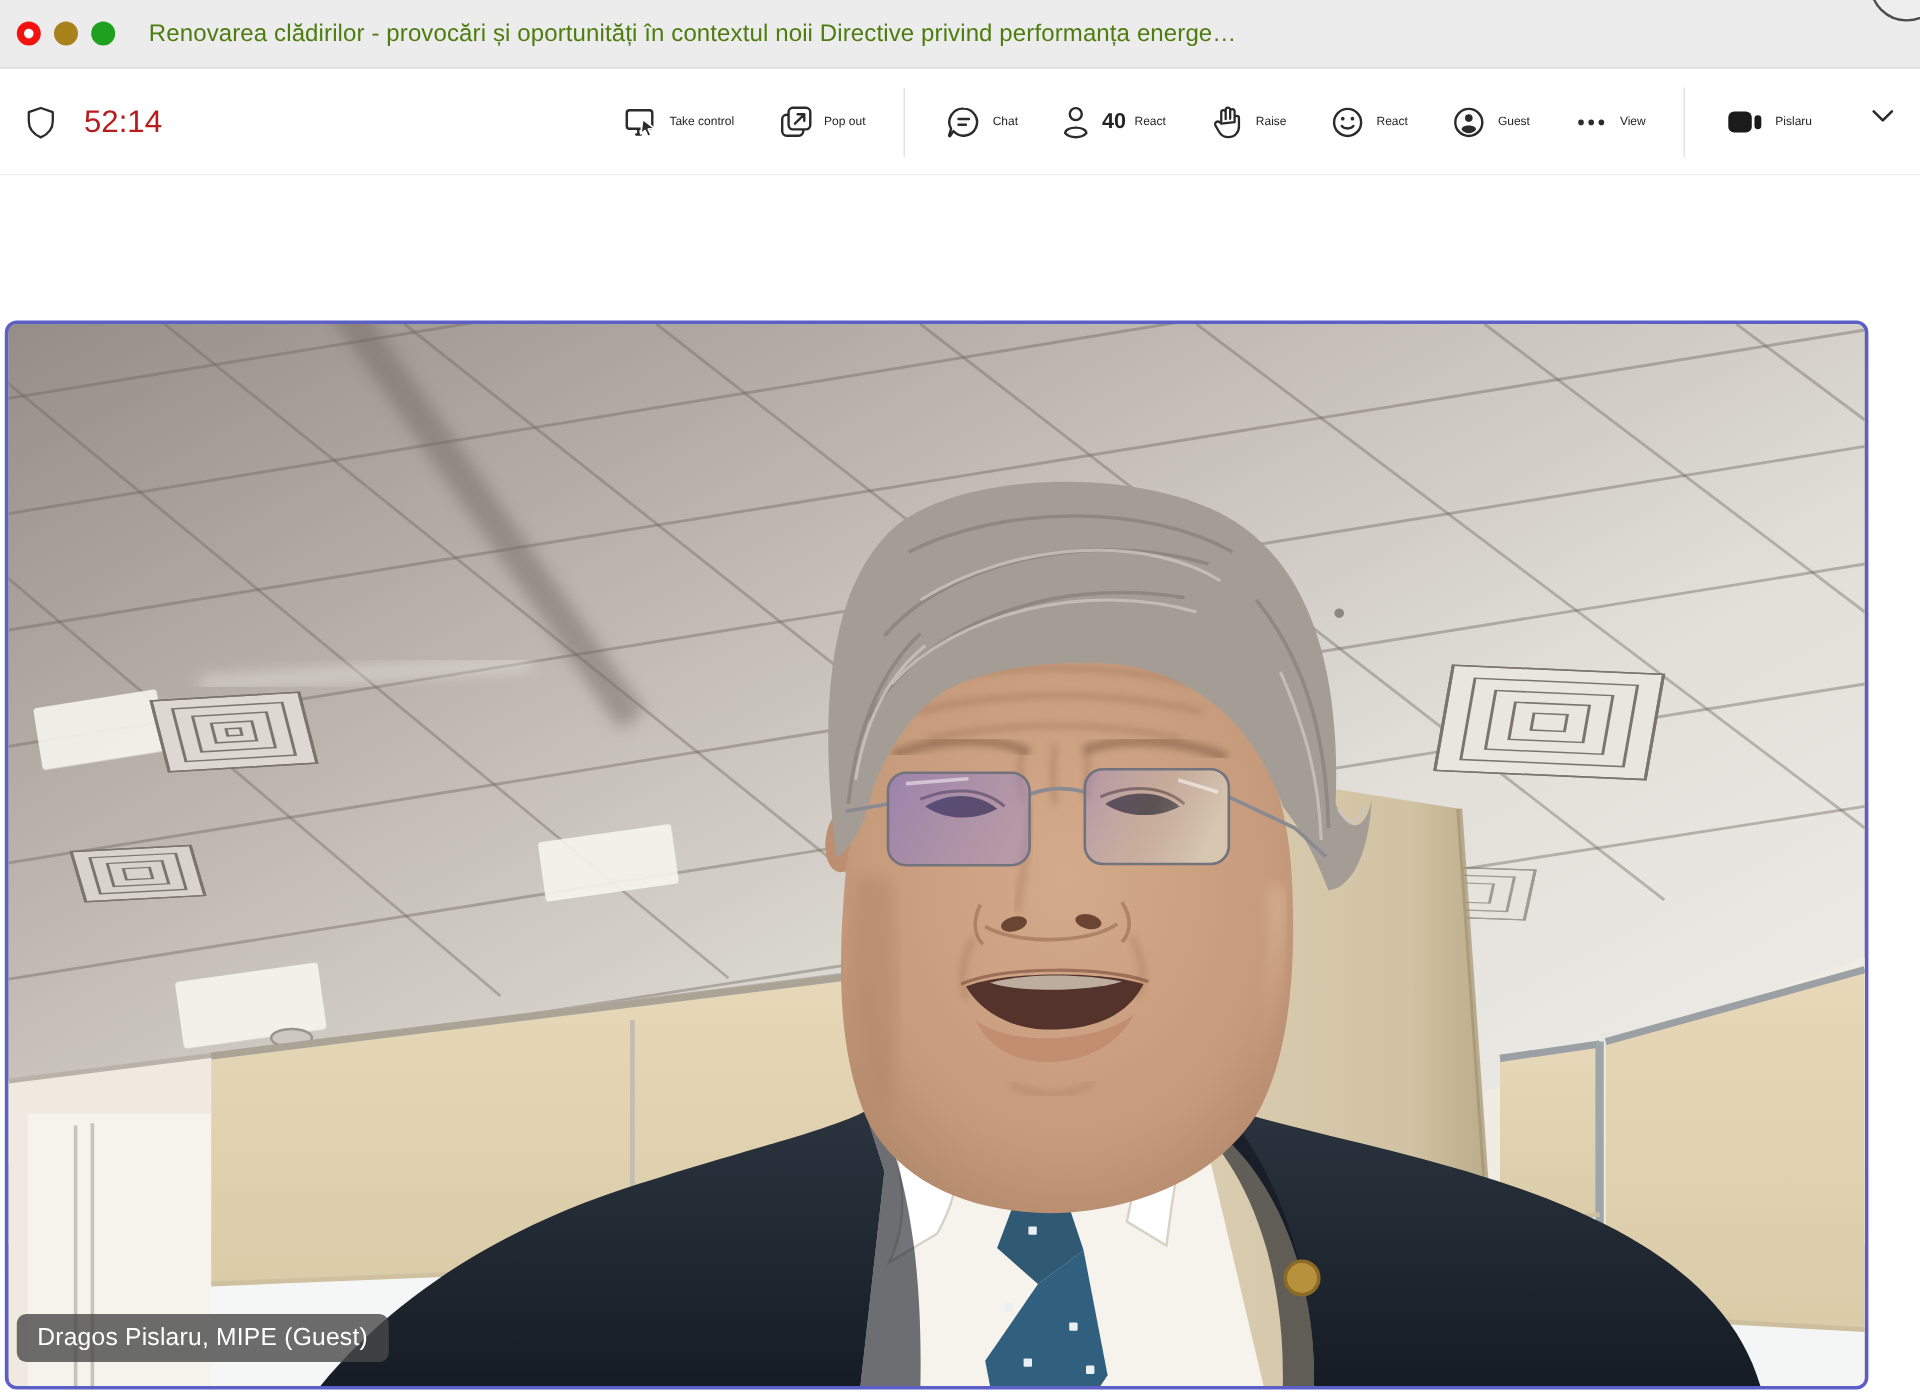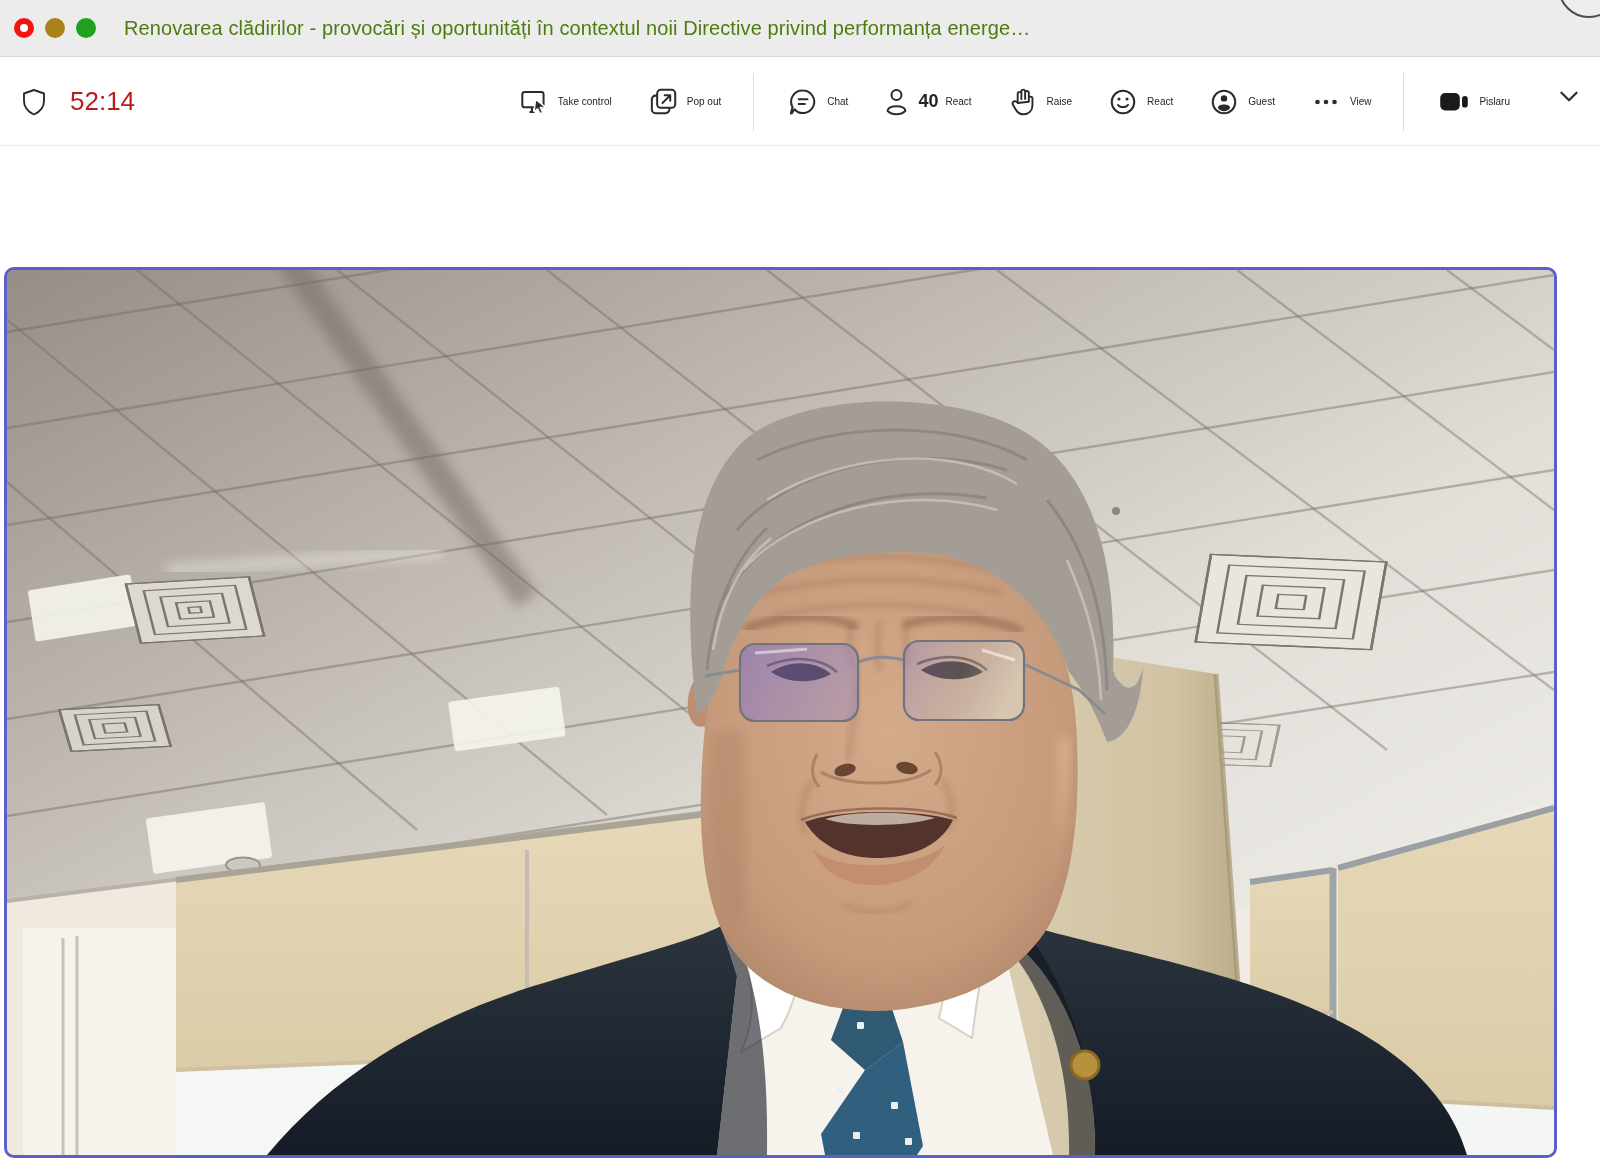--- a/index.html
+++ b/index.html
@@ -443,13 +443,14 @@
         <path d="M1017 394 L1072 420 L1098 444" stroke="#8a8a92" stroke-width="3" fill="none"></path>
         <path d="M851 392 C866 386 882 386 897 390" stroke="#8a8a92" stroke-width="3" fill="none"></path>
         <rect x="733" y="374" width="118" height="77" rx="15" fill="url(#lensL)" stroke="#73737e" stroke-width="2.2"></rect>
         <rect x="897" y="371" width="120" height="79" rx="15" fill="url(#lensR)" stroke="#73737e" stroke-width="2.2"></rect>
         <path d="M748 383 L800 379" stroke="#ffffff" stroke-width="3" opacity="0.5"></path>
         <path d="M975 380 L1008 390" stroke="#ffffff" stroke-width="3" opacity="0.55"></path>
       </g>
     </g>
   </svg>
 
+  <div class="name-tag">Dragos Pislaru, MIPE (Guest)</div>
 </div>
 
 </body></html>

